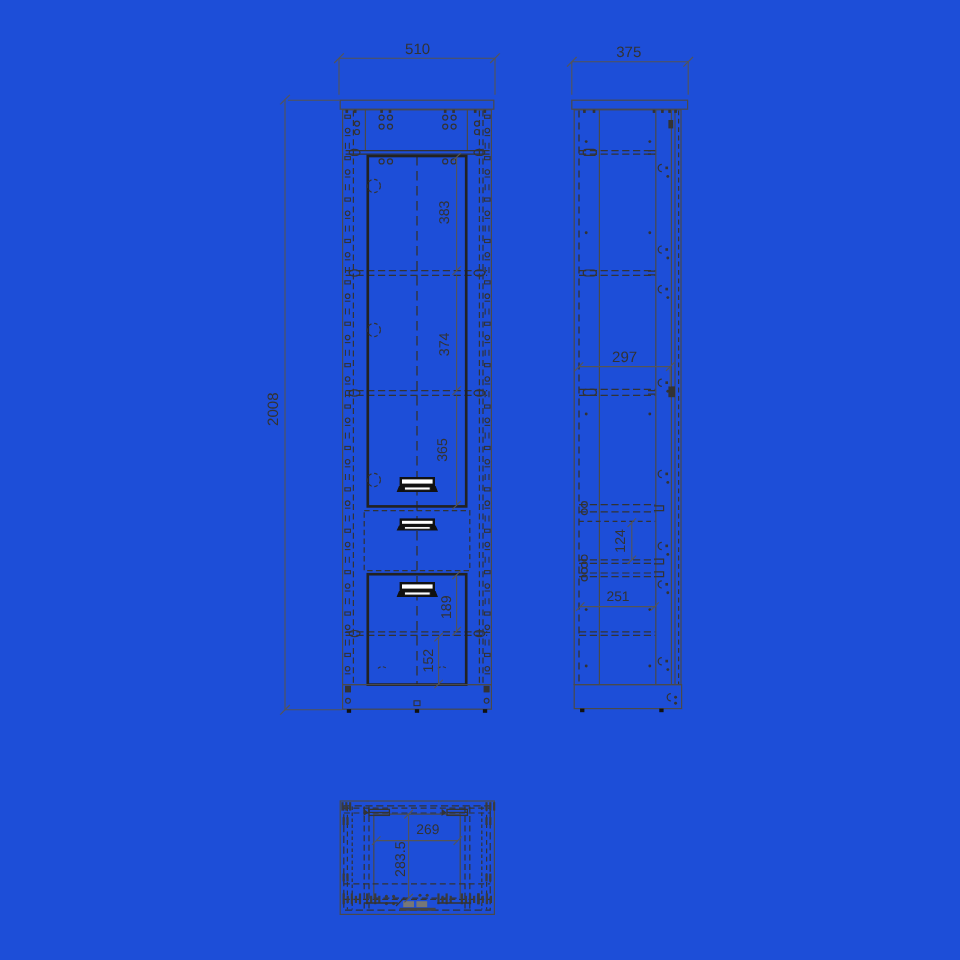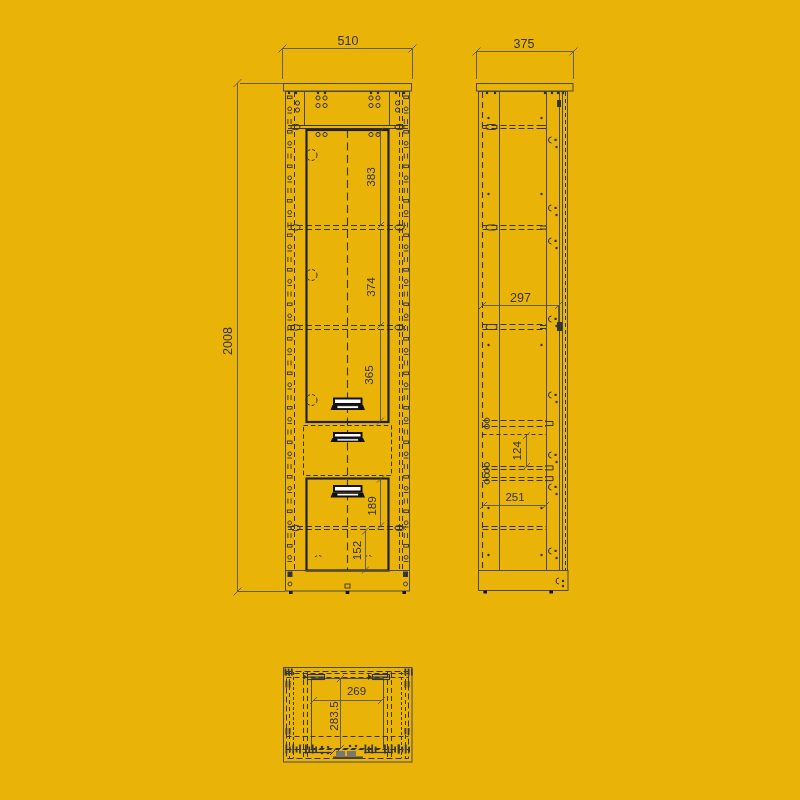--- a/index.html
+++ b/index.html
@@ -1,16 +1,16 @@
 <!DOCTYPE html>
 <html><head>
 <meta charset="utf-8">
 <style>
   html,body{margin:0;padding:0;background:#ffffff;}
-  .page{width:800px;height:800px;position:relative;background:#eab308;overflow:hidden;}
+  .page{width:800px;height:800px;position:relative;background:#1d4ed8;overflow:hidden;}
   text{font-family:"Liberation Sans",sans-serif;fill:#333;}
 </style>
 </head>
 <body>
 <div class="page">
 <svg width="800" height="800" viewBox="0 0 800 800">
 
 <rect x="283.5" y="83.5" width="128" height="7.5" stroke="#4a4a4a" stroke-width="1" fill="none"></rect>
 
 <rect x="285.5" y="91.5" width="124" height="479" stroke="#4a4a4a" stroke-width="1" fill="none"></rect>

